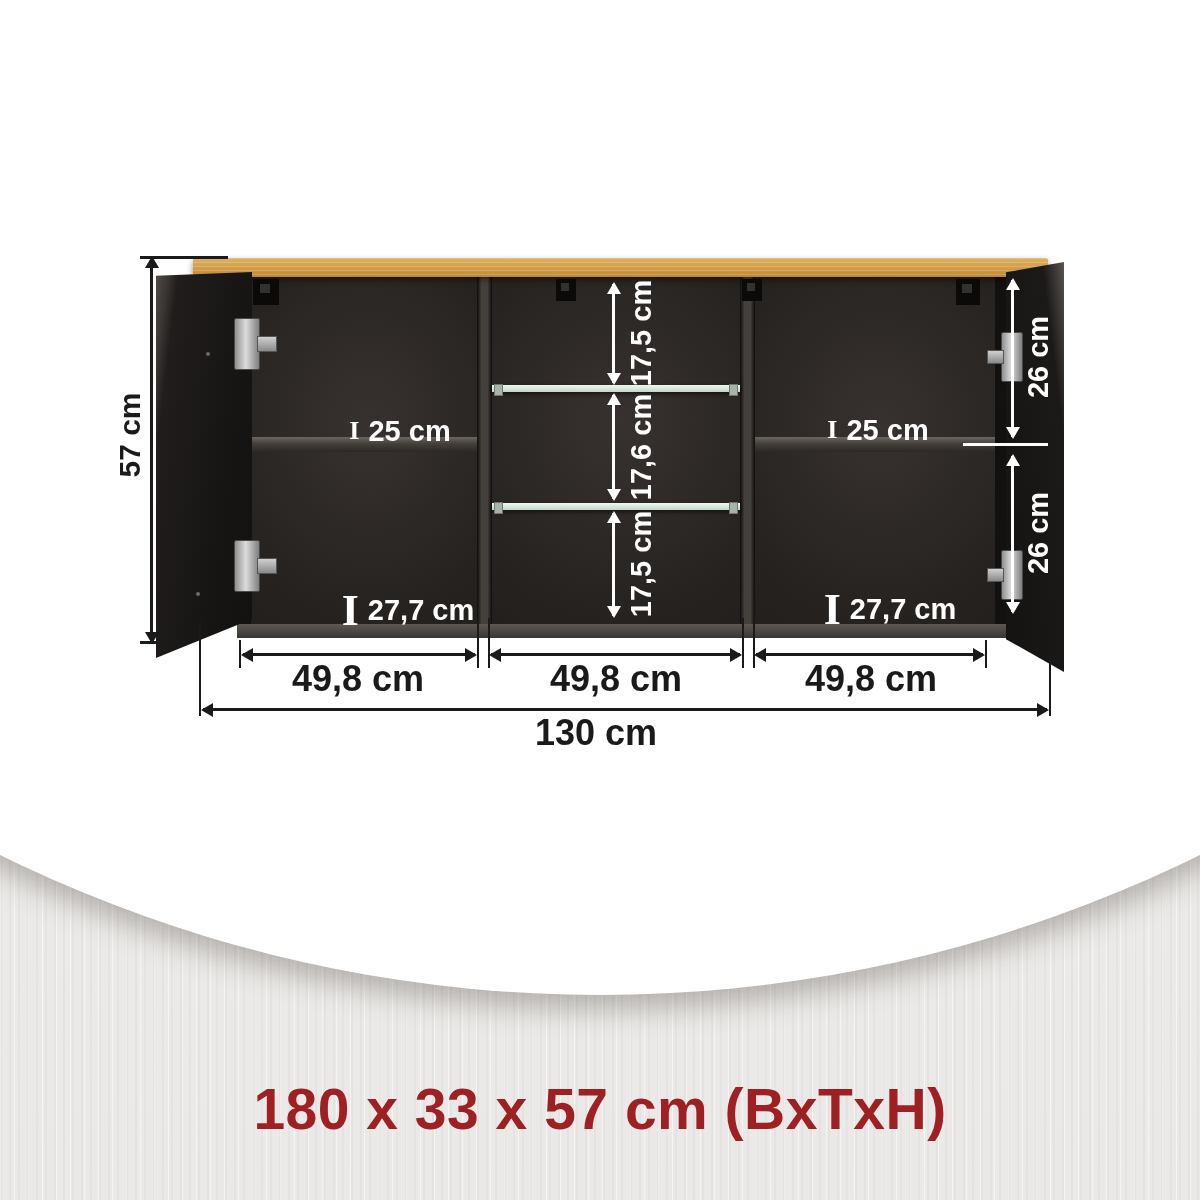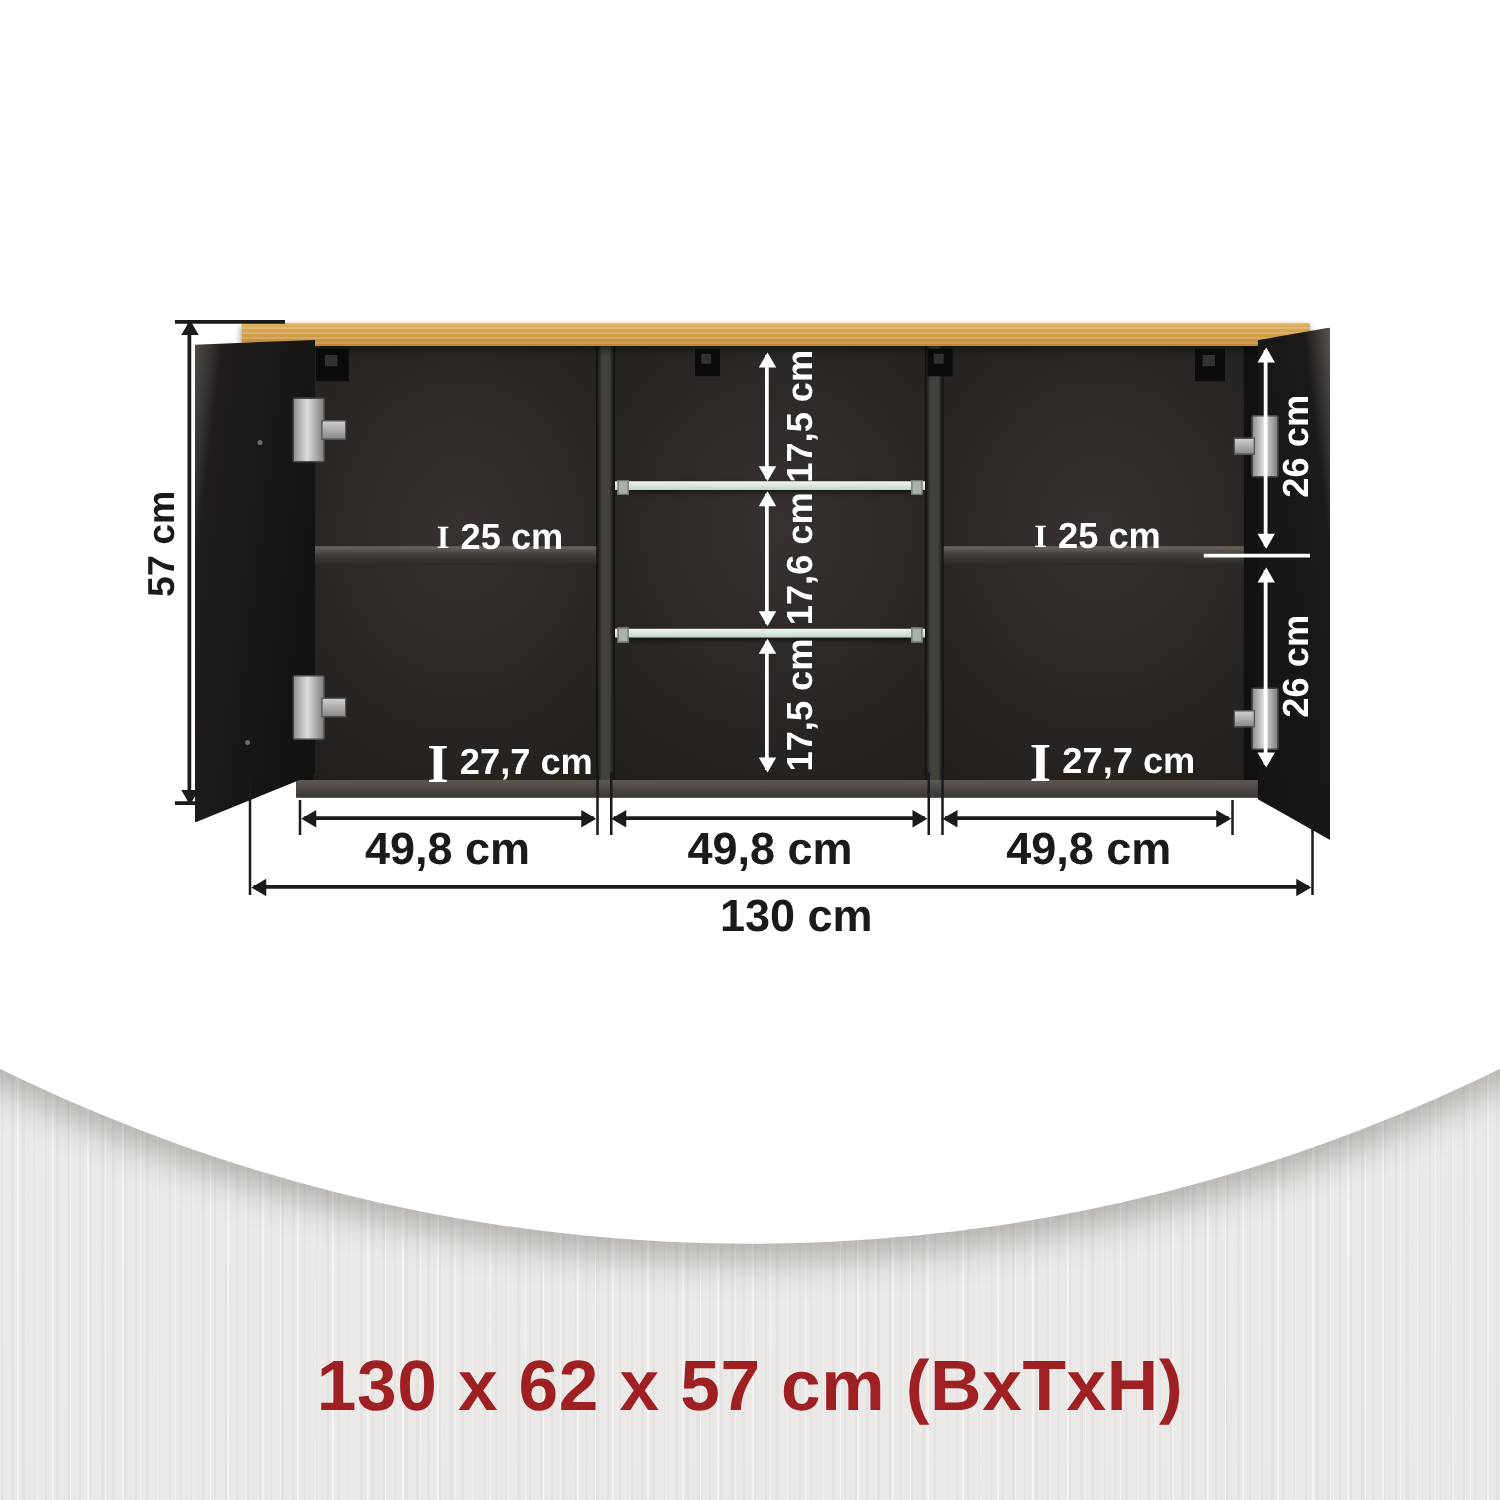--- a/index.html
+++ b/index.html
@@ -179,19 +179,19 @@
     <div class="abs harrow black" style="left:243px;top:653px;width:232px"></div>
     <div class="abs harrow black" style="left:491px;top:653px;width:249px"></div>
     <div class="abs harrow black" style="left:756px;top:653px;width:227px"></div>
     <div class="abs hlabel b" style="left:358px;top:679px">49,8 cm</div>
     <div class="abs hlabel b" style="left:616px;top:679px">49,8 cm</div>
     <div class="abs hlabel b" style="left:871px;top:679px">49,8 cm</div>
 
     <div class="abs tick" style="left:199px;top:622px;height:94px"></div>
     <div class="abs tick" style="left:1049px;top:656px;height:60px"></div>
     <div class="abs harrow black" style="left:203px;top:708px;width:844px"></div>
-    <div class="abs hlabel b" style="left:637px;top:733px">130 cm</div>
+    <div class="abs hlabel b" style="left:596px;top:733px">130 cm</div>
 
   </div>
 
-  <div class="caption">130 x 62 x 57 cm (BxTxH)</div>
+  <div class="caption">180 x 33 x 57 cm (BxTxH)</div>
 
 </div>
 
 </body></html>

